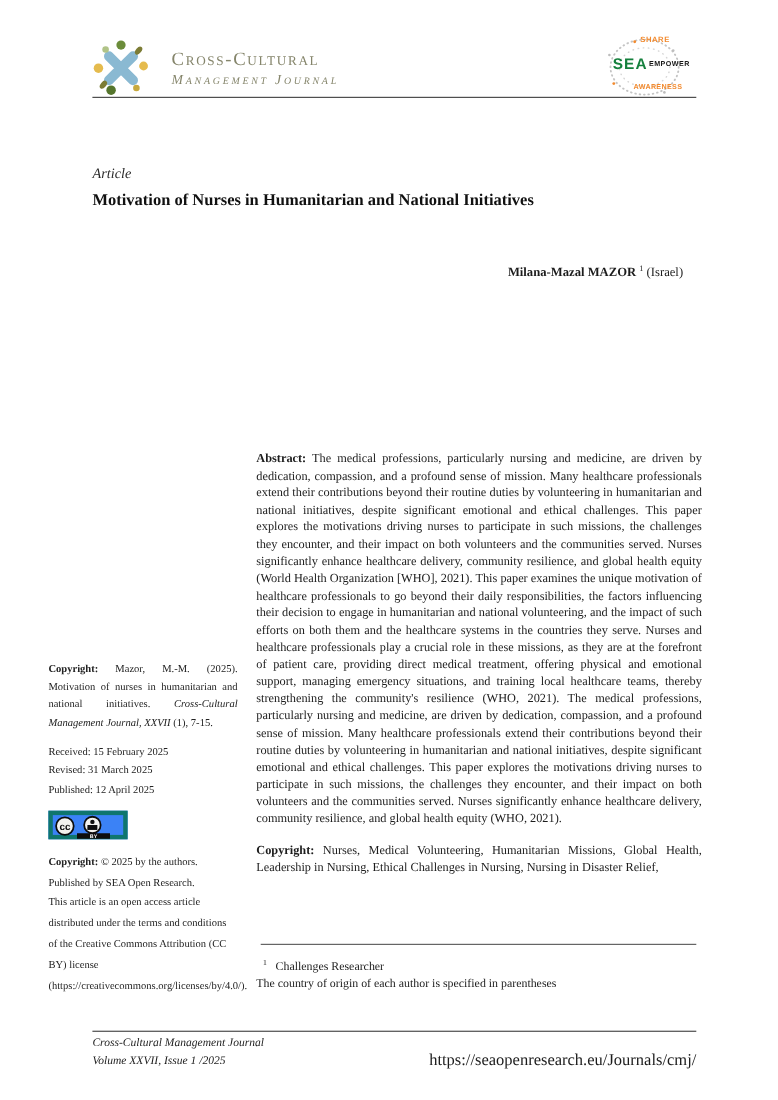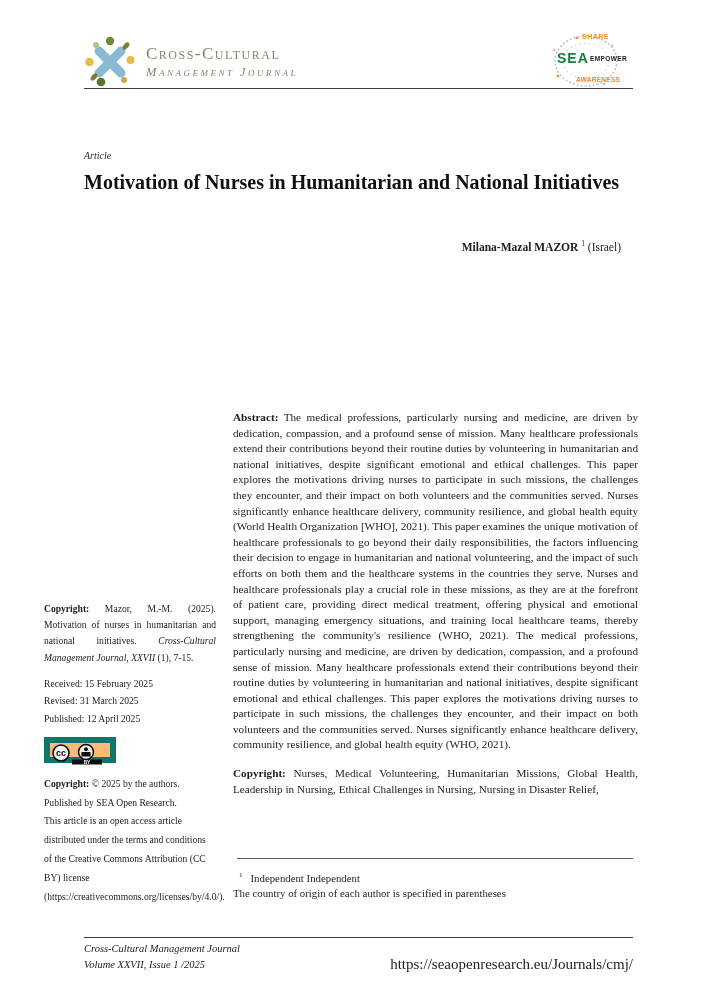--- a/index.html
+++ b/index.html
@@ -4,48 +4,48 @@
 <style>
   * { margin:0; padding:0; box-sizing:border-box; }
   html,body { background:#e9e9e9; }
   #page {
     position:relative; width:707px; height:1000px; margin:0 auto;
     background:#ffffff; overflow:hidden;
     font-family:"Liberation Serif", serif; color:#1c1c1c;
   }
 
   
-  .logo-left { position:absolute; left:84px; top:36px; display:flex; align-items:center; gap:10px; }
+  .logo-left { position:absolute; left:84px; top:36px; display:flex; align-items:center; gap:20px; }
   .logo-left svg { display:block; }
   .journal-name-line1 { display:block; font-variant:small-caps; font-size:17px; letter-spacing:1.5px; color:#85856b; line-height:18px; }
   .journal-name-line2 { display:block; font-variant:small-caps; font-size:12.5px; letter-spacing:2.5px; color:#85856b; line-height:14px; margin-top:2px;font-style:italic; }
 
   .logo-right { position:absolute; left:546px; top:32px; width:82px; height:58px; font-family:"Liberation Sans", sans-serif; }
   .logo-right svg { position:absolute; left:0; top:0; }
   .sea-share     { position:absolute; left:36px; top:1px;  color:#f28a2e; font-weight:bold; font-size:7px; letter-spacing:.5px; }
   .sea-acronym   { position:absolute; left:11px; top:18px; color:#15803d; font-weight:bold; font-size:14px; letter-spacing:1px; }
   .sea-empower   { position:absolute; left:44px; top:23px; color:#1a1a1a; font-weight:bold; font-size:6.5px; letter-spacing:.4px; }
   .sea-awareness { position:absolute; left:30px; top:44px; color:#f28a2e; font-weight:bold; font-size:6.5px; letter-spacing:.3px; }
 
   .rule { position:absolute; background:#3c3c3c; height:1px; }
   .header-rule { left:84px; top:88px; width:549px; }
 
   
-  .article-label { position:absolute; left:84px; top:150px; font-style:italic; font-size:10px; color:#2a2a2a; }
-  .page-title { position:absolute; left:84px; top:167px; width:545px; font-size:20px; font-weight:bold; line-height:30px; color:#111; }
+  .article-label { position:absolute; left:84px; top:150px; font-style:italic; font-size:13px; color:#2a2a2a; }
+  .page-title { position:absolute; left:84px; top:167px; width:545px; font-size:15px; font-weight:bold; line-height:30px; color:#111; }
   .author-line { position:absolute; right:86px; top:239px; font-size:11.5px; }
   .author-line b { font-weight:bold;margin-left:36px; }
   .author-line sup { font-size:7.5px; }
 
   
   .sidebar { position:absolute; left:44px; top:601px; width:172px; font-size:9.6px; color:#222; }
   .citation-p { text-align:justify; line-height:16.2px; }
   .citation-p .ital { font-style:italic; }
   .dates { margin-top:9px; line-height:17.5px; }
-  .cc-badge { position:relative; margin-top:10px; width:72px; height:26px; background:#fdba74; border:6px solid #0f766e; display:block; }
+  .cc-badge { position:relative; margin-top:10px; width:72px; height:26px; background:#3b82f6; border:4px solid #0f766e; display:block; }
   .cc-badge svg { display:block; }
   .copyright-p { margin-top:12px; line-height:18.5px; }
   .copyright-p b { font-weight:bold; }
   .openaccess-p { line-height:18.8px; }
 
   
   .main-col { position:absolute; left:233px; top:410px; width:405px; font-size:11.2px; }
   .abstract-p { text-align:justify; line-height:15.6px; }
   .abstract-p b, .keywords-p b { font-weight:bold; }
   .keywords-p { margin-top:13px; text-align:justify; line-height:15.6px; }
@@ -140,21 +140,21 @@
     <p class="openaccess-p">This article is an open access article distributed under the terms and conditions of the Creative Commons Attribution (CC BY) license (https://creativecommons.org/licenses/by/4.0/).</p>
   </div>
 
   <div class="main-col">
     <p class="abstract-p"><b>Abstract:</b><span> The medical professions, particularly nursing and medicine, are driven by dedication, compassion, and a profound sense of mission. Many healthcare professionals extend their contributions beyond their routine duties by volunteering in humanitarian and national initiatives, despite significant emotional and ethical challenges. This paper explores the motivations driving nurses to participate in such missions, the challenges they encounter, and their impact on both volunteers and the communities served. Nurses significantly enhance healthcare delivery, community resilience, and global health equity (World Health Organization [WHO], 2021). This paper examines the unique motivation of healthcare professionals to go beyond their daily responsibilities, the factors influencing their decision to engage in humanitarian and national volunteering, and the impact of such efforts on both them and the healthcare systems in the countries they serve. Nurses and healthcare professionals play a crucial role in these missions, as they are at the forefront of patient care, providing direct medical treatment, offering physical and emotional support, managing emergency situations, and training local healthcare teams, thereby strengthening the community's resilience (WHO, 2021). The medical professions, particularly nursing and medicine, are driven by dedication, compassion, and a profound sense of mission. Many healthcare professionals extend their contributions beyond their routine duties by volunteering in humanitarian and national initiatives, despite significant emotional and ethical challenges. This paper explores the motivations driving nurses to participate in such missions, the challenges they encounter, and their impact on both volunteers and the communities served. Nurses significantly enhance healthcare delivery, community resilience, and global health equity (WHO, 2021).</span></p>
     <p class="keywords-p"><b>Copyright:</b><span> Nurses, Medical Volunteering, Humanitarian Missions, Global Health, Leadership in Nursing, Ethical Challenges in Nursing, Nursing in Disaster Relief,</span></p>
   </div>
 
   <div class="rule footnote-rule"></div>
   <div class="footnotes">
-    <p class="fn-line1"><sup>1</sup><span class="fn-aff">Independent Independent</span></p>
+    <p class="fn-line1"><sup>1</sup><span class="fn-aff">Challenges Researcher</span></p>
     <p>The country of origin of each author is specified in parentheses</p>
   </div>
 
   <div class="rule footer-rule"></div>
   <div class="footer-left">
     <p>Cross-Cultural Management Journal</p>
     <p>Volume XXVII, Issue 1 /2025</p>
   </div>
   <a class="footer-url">https://seaopenresearch.eu/Journals/cmj/</a>
 

